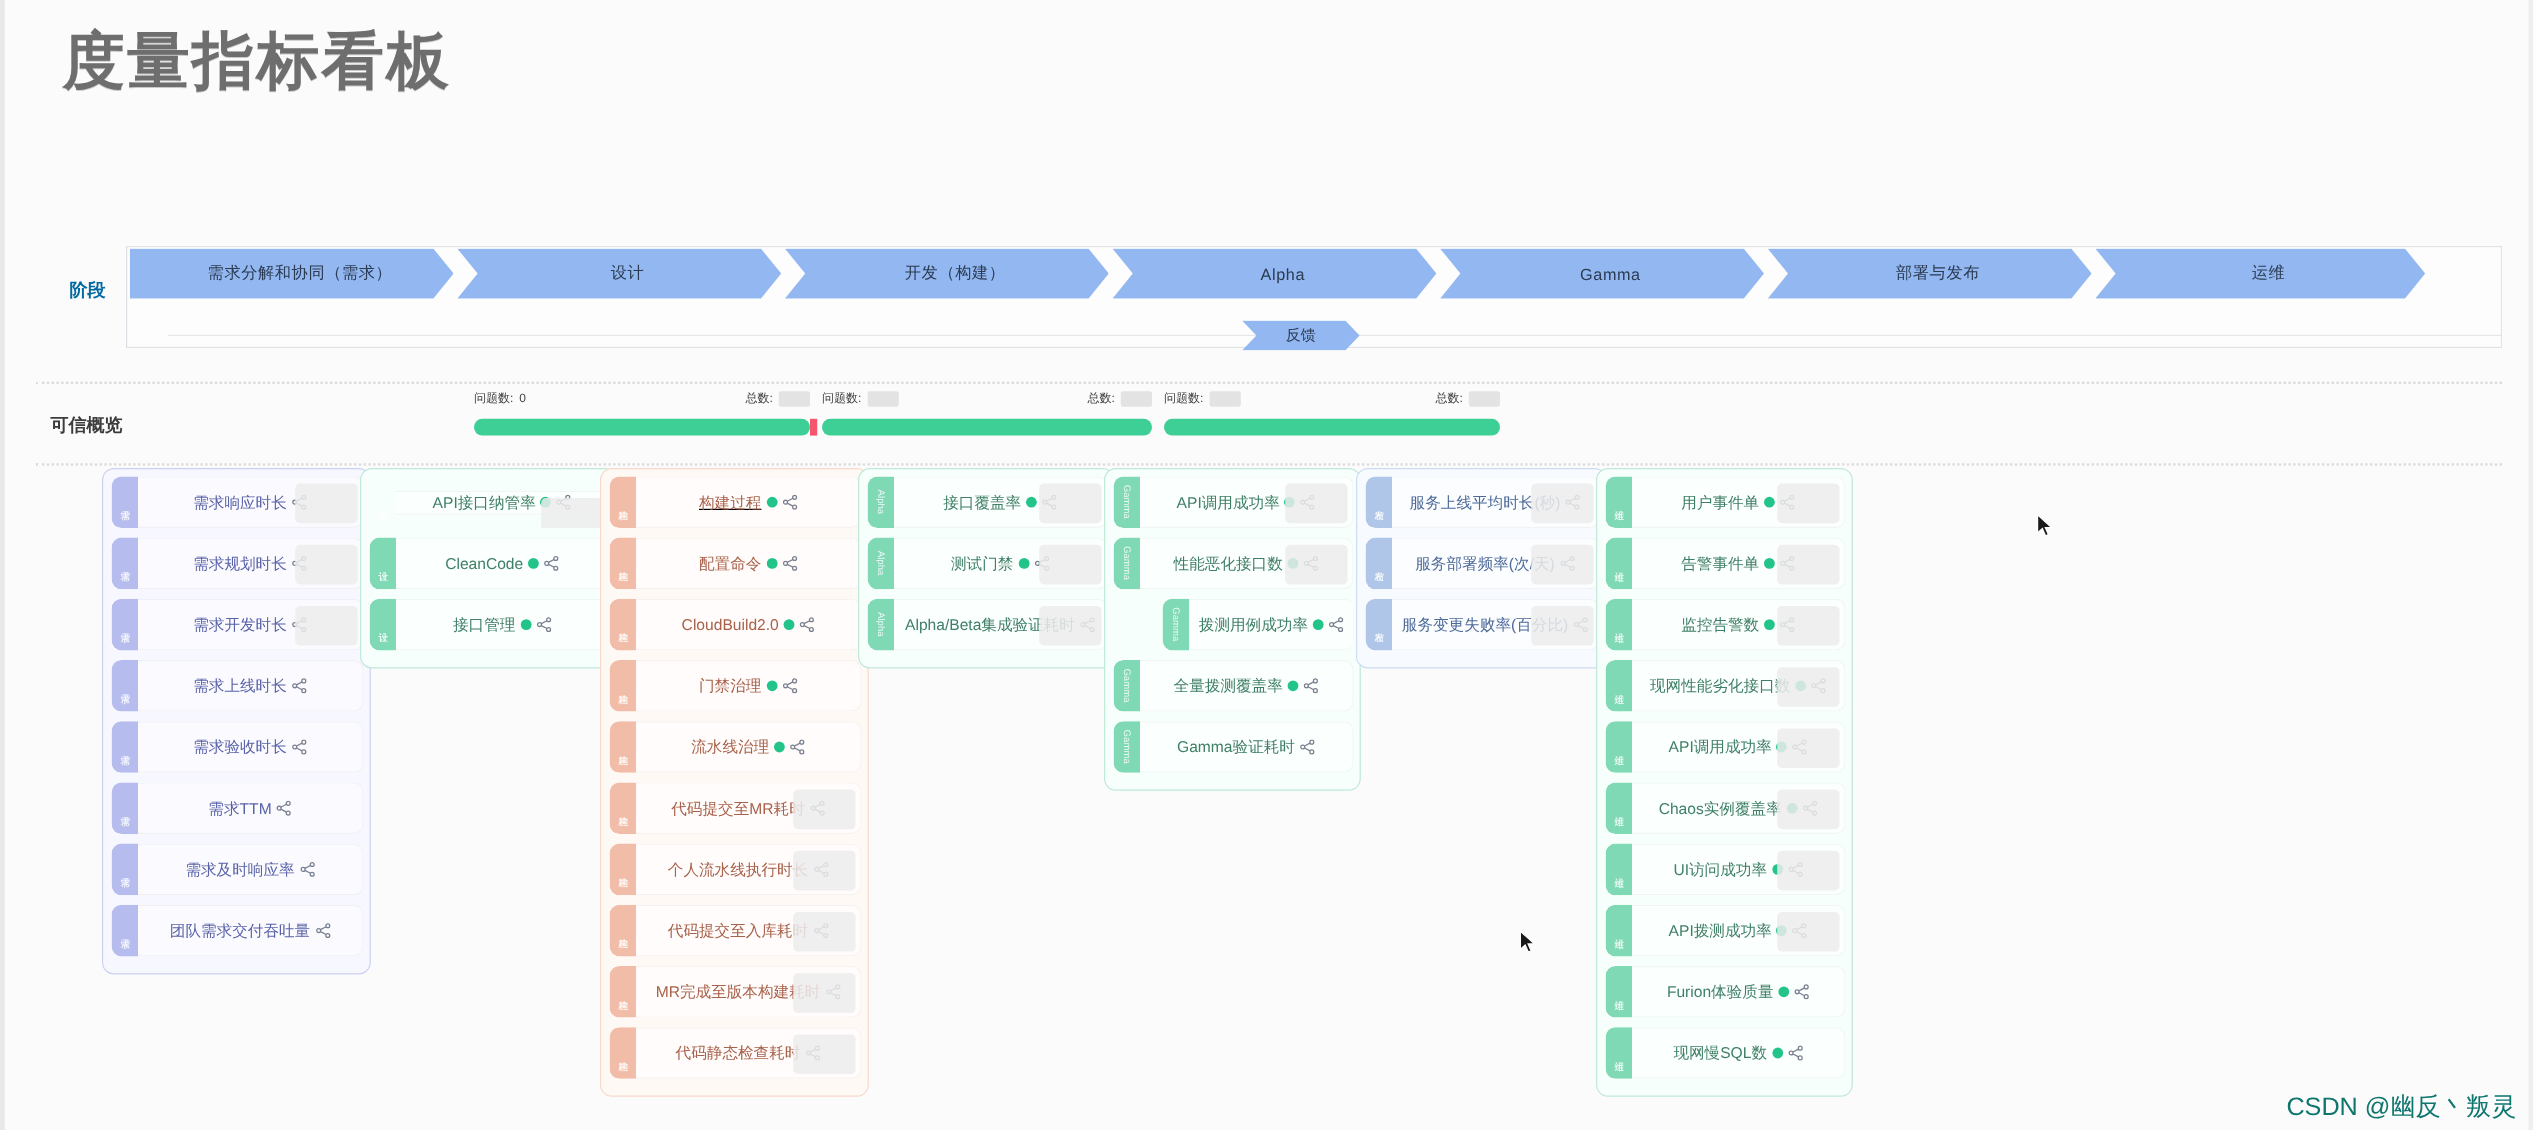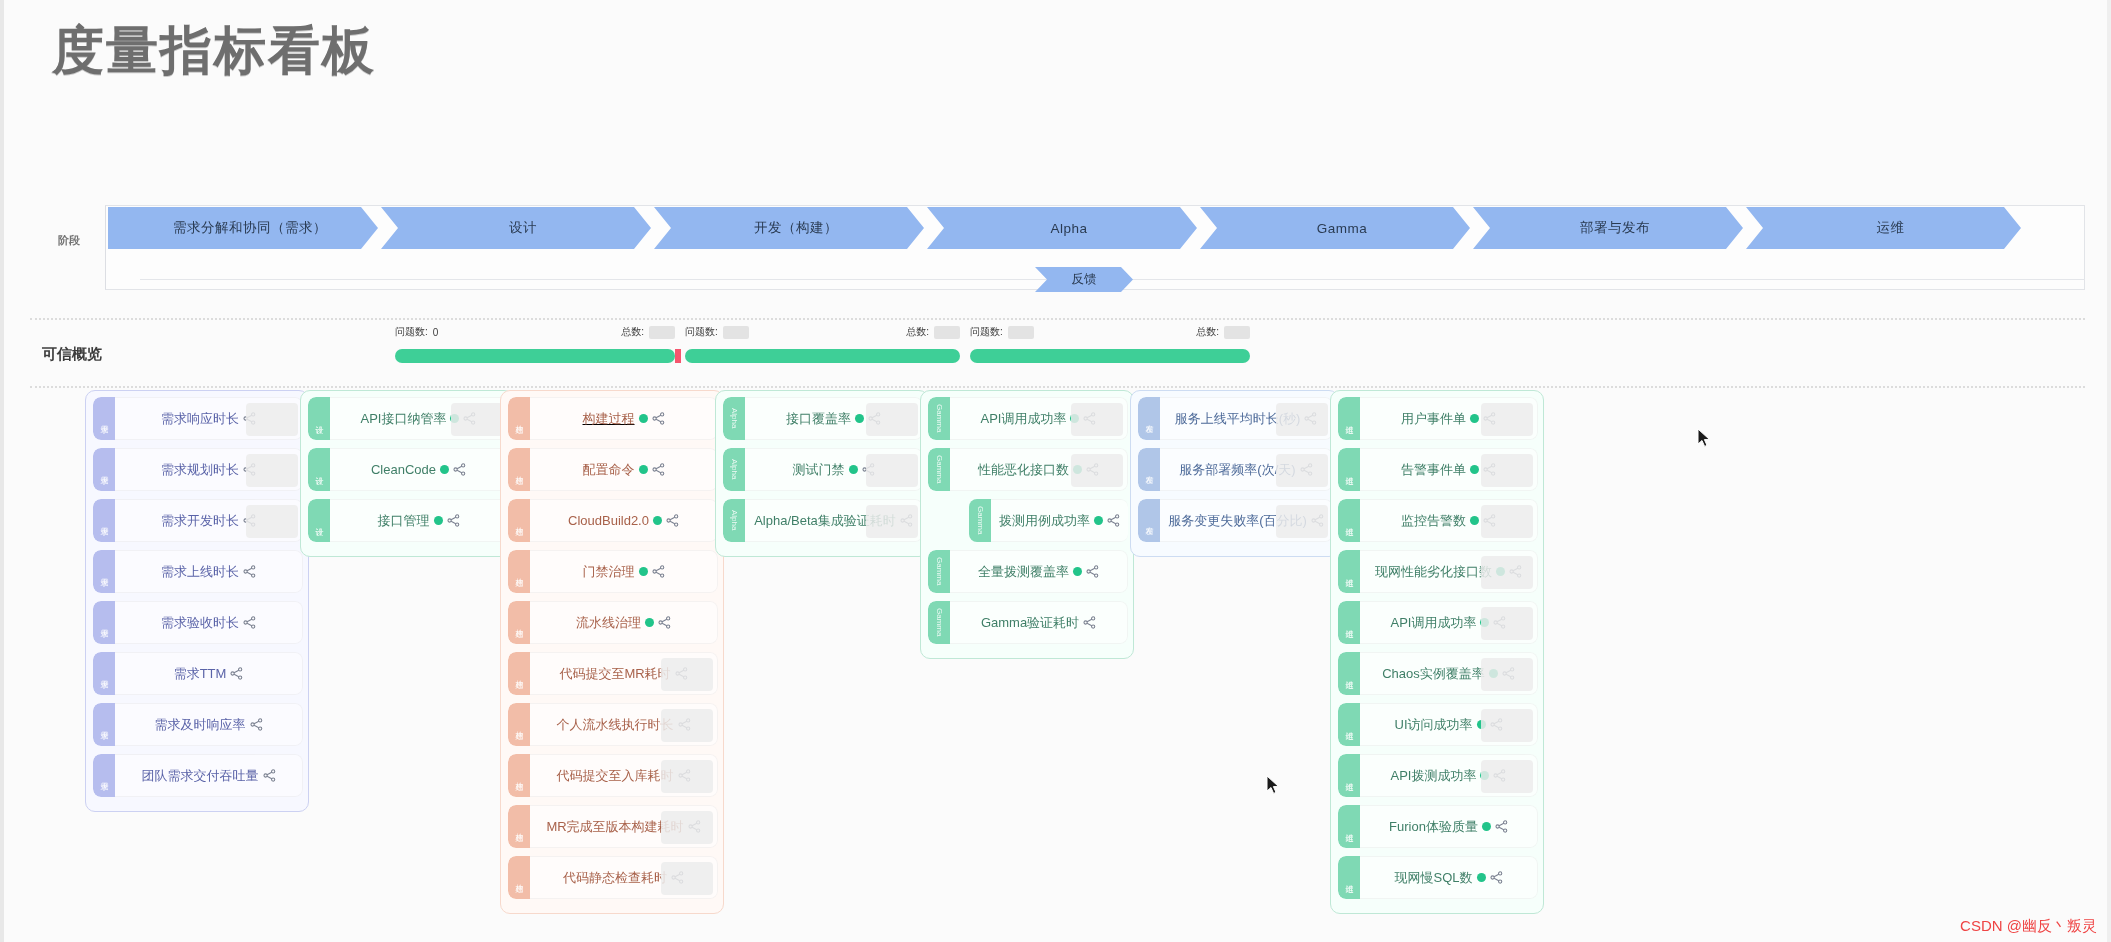--- a/index.html
+++ b/index.html
@@ -20,21 +20,21 @@
     position: absolute; left: 52px; top: 16px;
     font-size: 52px; font-weight: bold; color: #6e6e6e;
     letter-spacing: 2px;
     text-shadow: 0 1px 0 #c9c9c9;
   }
 
   
   .phase-section { position: absolute; left: 30px; top: 205px; width: 2055px; height: 95px; }
   .phase-label {
     position: absolute; left: 28px; top: 28px;
-    font-size: 11px; color: #737373; font-weight: 600;
+    font-size: 15px; color: #0369a1; font-weight: 600;
   }
   .phase-frame {
     position: absolute; left: 75px; top: 0px; width: 1980px; height: 85px;
     border: 1px solid #e2e4e8; border-left: 1px solid #dcdee3;
     background: #fdfdfd;
   }
   .phase-row { position: absolute; left: 78px; top: 2px; display: flex; gap: 3px; }
   .chev {
     position: relative;
     height: 42px;
@@ -139,21 +139,21 @@
 
   .cards-inner { position: relative; padding: 6px 7px 6px 7px; }
   .cursor-arrow {
     position: absolute;
     width: 14px; height: 20px;
   }
 
   
   .watermark {
     position: absolute; right: 14px; bottom: 6px;
-    font-size: 15px; color: #ef4444;
+    font-size: 21px; color: #0f766e;
   }
 </style>
 </head>
 <body>
 
 <div class="page">
 
   <div class="rail-left"></div>
   <div class="rail-right"></div>
 
@@ -349,21 +349,21 @@
                   <line x1="5" y1="9" x2="10.8" y2="12" stroke="#7a8090" stroke-width="1.3"></line>
                 </svg>
               </div>
             </div>
           </div>
         </div>
       </div>
       <div class="col" style="left: 270px; width: 272px;">
         <div class="colbox t-green-box" style="width: 214px;">
           <div class="cards-inner t-green">
-            <div class="card" style="width: 200px;">
+            <div class="card" style="width: 200px; align-items: center;">
               <div class="card-tab">设计</div>
               <div class="card-body">
                 <span class="card-label">API接口纳管率</span>
                 <span class="dot"></span>
                 <svg class="share" viewBox="0 0 16 16">
                   <circle cx="12.5" cy="3" r="2" fill="none" stroke="#7a8090" stroke-width="1.3"></circle>
                   <circle cx="3.2" cy="8" r="2" fill="none" stroke="#7a8090" stroke-width="1.3"></circle>
                   <circle cx="12.5" cy="13" r="2" fill="none" stroke="#7a8090" stroke-width="1.3"></circle>
                   <line x1="5" y1="7" x2="10.8" y2="4" stroke="#7a8090" stroke-width="1.3"></line>
                   <line x1="5" y1="9" x2="10.8" y2="12" stroke="#7a8090" stroke-width="1.3"></line>

